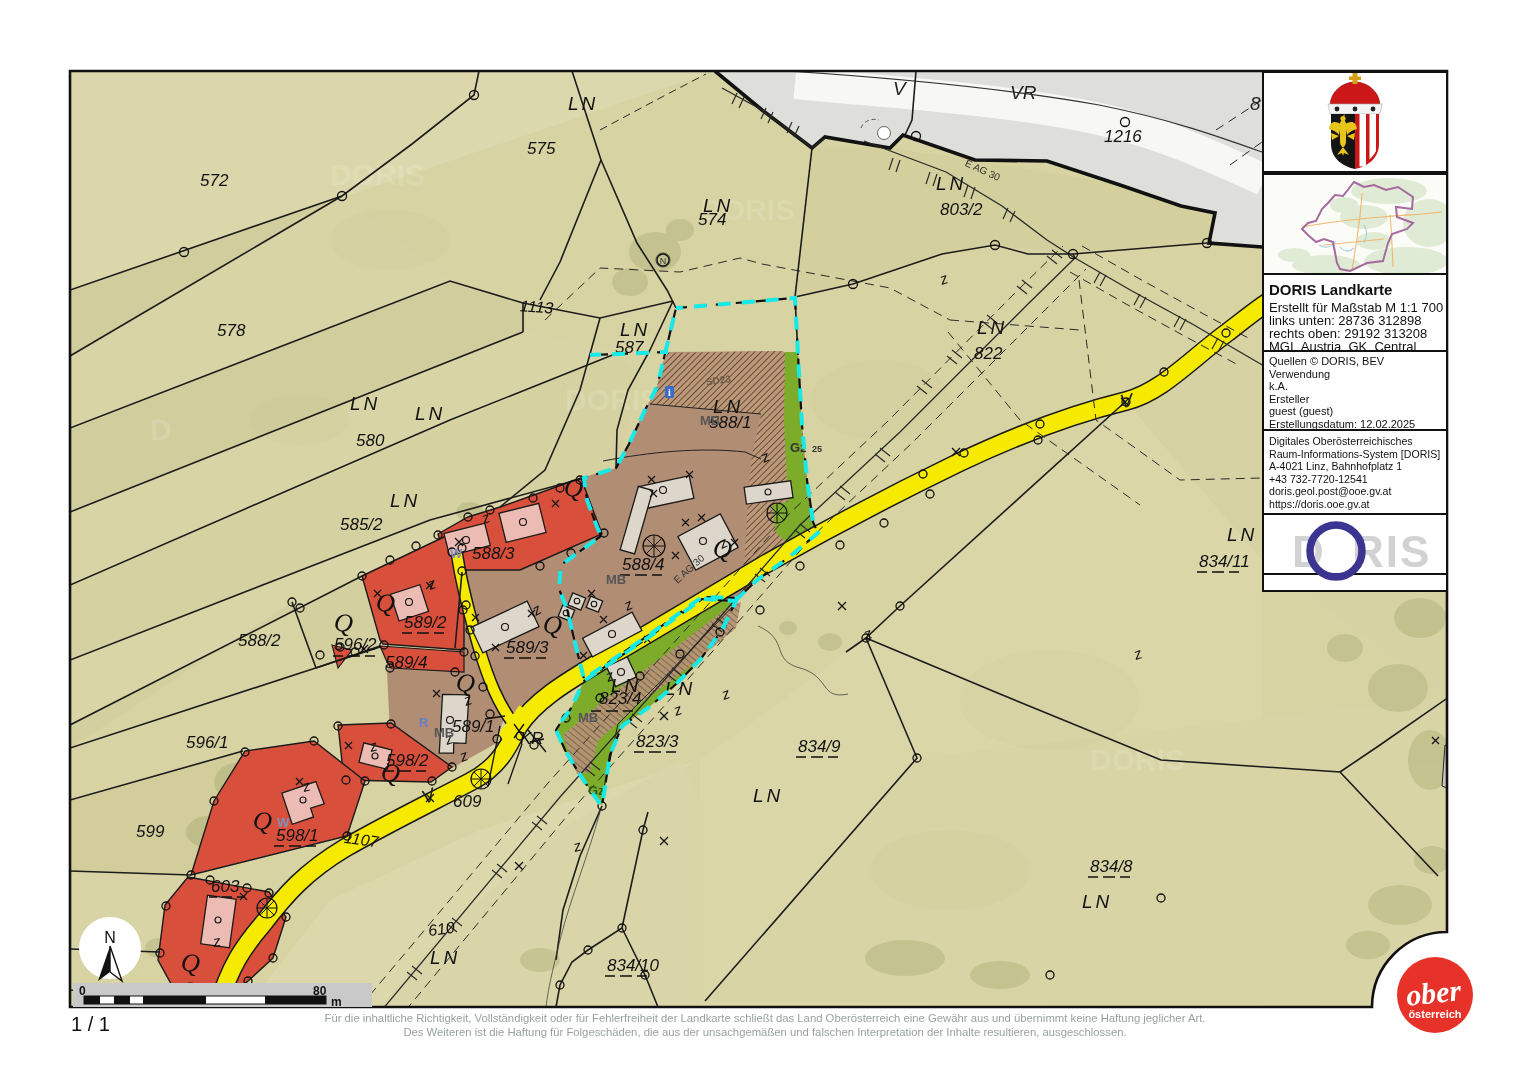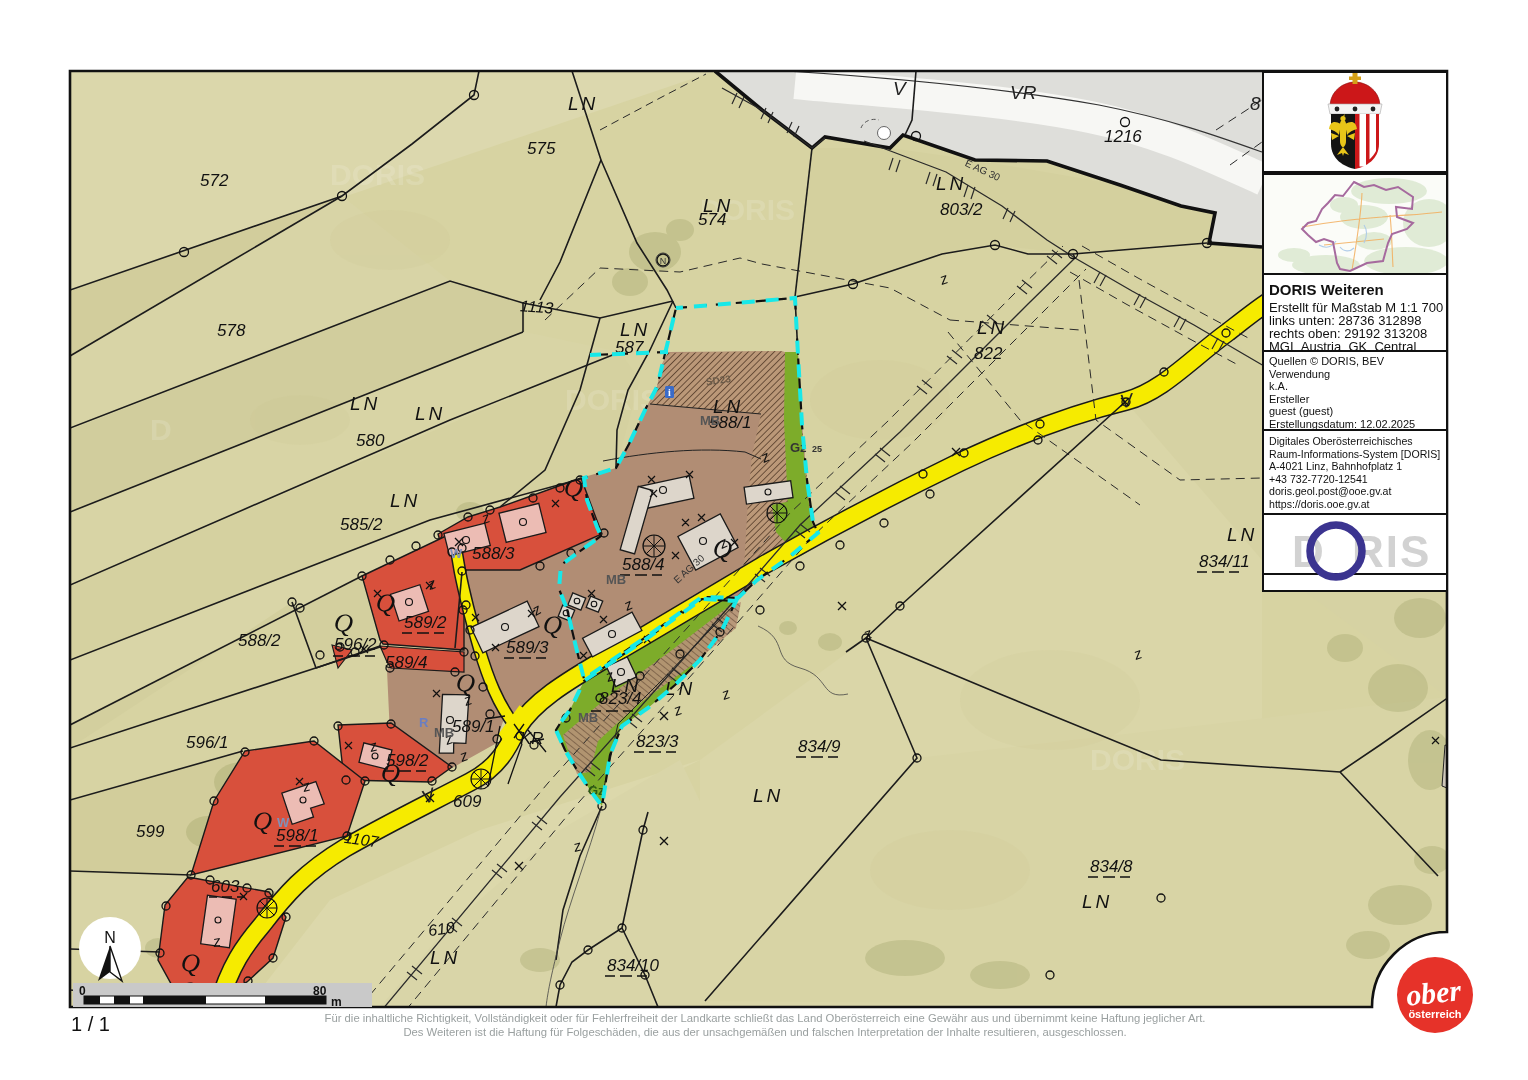--- a/index.html
+++ b/index.html
@@ -694,21 +694,21 @@
 </g>
 <g stroke="#a9c8e8" stroke-width="1.1" fill="none" opacity="0.9">
 <path d="M55,70 C62,74 68,72 72,66 M76,72 C80,77 86,77 90,73 M100,50 C104,56 103,62 100,68"></path>
 </g>
 
 <path d="M90,7 L100,12 L110,10 L122,15 L134,12 L149,22 L148,34 L132,32 L133,42 L149,48 L143,54 L128,59 L124,68 L119,86 L103,88 L86,96 L76,94 L73,88 L69,67 L60,64 L52,67 L44,60 L38,54 L44,48 L52,46 L58,34 L64,28 L71,20 L79,21 Z" fill="none" stroke="#a66a9e" stroke-width="2"></path>
 </svg>
 </div>
 
 <div class="abs" style="left:1262px;top:275px;width:186px;height:77px;border:2px solid #111;border-top:none;box-sizing:border-box;background:#fff;">
-<div style="font-size:15px;font-weight:bold;color:#111;margin:6px 0 3px 5px;">DORIS Weiteren</div>
+<div style="font-size:15px;font-weight:bold;color:#111;margin:6px 0 3px 5px;">DORIS Landkarte</div>
 <div style="font-size:13px;color:#111;line-height:13px;margin-left:5px;">Erstellt für Maßstab M 1:1 700<br>links unten: 28736 312898<br>rechts oben: 29192 313208<br>MGI_Austria_GK_Central</div>
 </div>
 
 <div class="abs" style="left:1262px;top:352px;width:186px;height:79px;border:2px solid #111;border-top:none;box-sizing:border-box;background:#fff;">
 <div style="font-size:11px;color:#111;line-height:12.6px;margin:3px 0 0 5px;">Quellen © DORIS, BEV<br>Verwendung<br>k.A.<br>Ersteller<br>guest (guest)<br>Erstellungsdatum: 12.02.2025</div>
 </div>
 
 <div class="abs" style="left:1262px;top:431px;width:186px;height:84px;border:2px solid #111;border-top:none;box-sizing:border-box;background:#fff;">
 <div style="font-size:10.6px;color:#111;line-height:12.6px;margin:4px 17px 0 5px;white-space:nowrap;">Digitales Oberösterreichisches<br>Raum-Informations-System [DORIS]<br>A-4021 Linz, Bahnhofplatz 1<br>+43 732-7720-12541<br>doris.geol.post@ooe.gv.at<br>https://doris.ooe.gv.at</div>
 </div>

